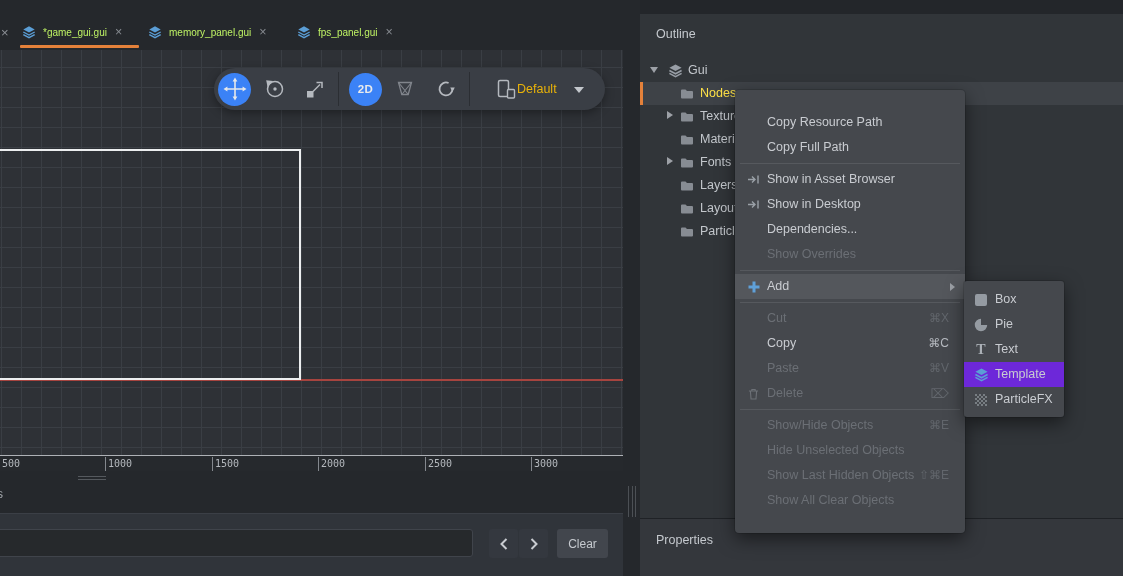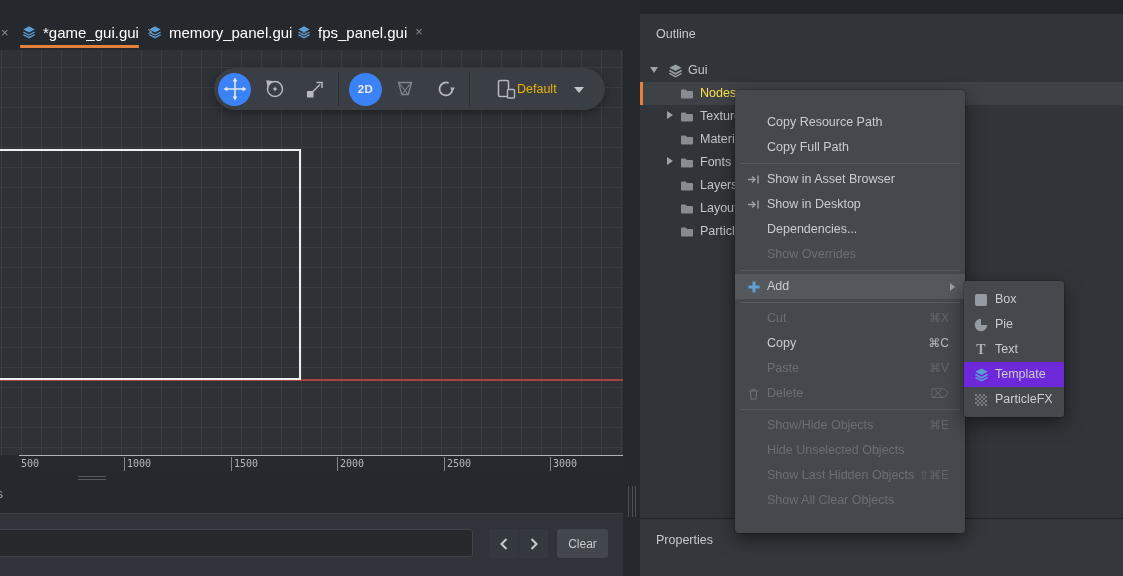--- a/index.html
+++ b/index.html
@@ -3,21 +3,21 @@
 <meta charset="utf-8">
 <style>
   html,body{margin:0;padding:0;background:#1e2125;}
   #app{position:relative;width:1123px;height:576px;background:#25282c;overflow:hidden;
        font-family:"Liberation Sans",sans-serif;color:#c6c9ce;-webkit-font-smoothing:antialiased;}
 
   
   .tabbar{position:absolute;left:0;top:0;width:623px;height:50px;background:#25282c;}
   .stray-close{position:absolute;left:1px;top:25px;font-size:13px;color:#8d9197;cursor:default;}
   .tab{position:absolute;top:19px;height:26px;display:flex;align-items:center;gap:7px;}
-  .tab-label{font-size:15px;color:#ffffff;white-space:nowrap;}
+  .tab-label{font-size:10px;color:#bef264;white-space:nowrap;}
   .tab-close{font-size:12.5px;color:#878b91;padding-left:1px;}
   .tab-underline{position:absolute;left:20px;top:45px;width:119px;height:3px;border-radius:1px;}
 
   
   .canvas{position:absolute;left:0;top:50px;width:623px;height:405px;background:#2e3136;
     background-image:linear-gradient(to right,#3a3e44 1px,transparent 1px),
                      linear-gradient(to bottom,#3a3e44 1px,transparent 1px);
     background-size:20px 20px;background-position:1px 17px;}
   .axis-red{position:absolute;left:0;top:329px;width:623px;height:2px;background:#a6443f;}
   .gui-rect{position:absolute;left:-6px;top:99px;width:307px;height:231px;border:2px solid #eceeef;box-sizing:border-box;}
@@ -28,21 +28,21 @@
   .tool-circle{position:absolute;width:33px;height:33px;border-radius:50%;background:#3b82f6;top:4.5px;
                display:flex;align-items:center;justify-content:center;}
   .tool-btn{position:absolute;top:10px;width:22px;height:22px;display:flex;align-items:center;justify-content:center;cursor:pointer;}
   .pill-divider{position:absolute;top:4px;width:1px;height:34px;background:#2b2e33;}
   .mode-2d{font-weight:bold;font-size:11.5px;letter-spacing:.5px;color:#e8eaec;}
   .device-label{position:absolute;left:303px;top:0;height:42px;line-height:42px;font-size:12.5px;color:#eab308;}
   .dd-caret{position:absolute;left:360px;top:19px;width:0;height:0;border-left:5px solid transparent;
             border-right:5px solid transparent;border-top:6px solid #c3c7cc;}
 
   
-  .ruler{position:absolute;left:0;top:455px;width:623px;height:15px;background:#26292d;border-top:1px solid #aeb1b6;box-sizing:content-box;margin-left:19px;}
+  .ruler{position:absolute;left:0;top:455px;width:623px;height:15px;background:#26292d;border-top:1px solid #aeb1b6;box-sizing:content-box;}
   .ruler .tick{position:absolute;top:1px;width:1px;height:14px;background:#84888e;}
   .ruler .tick-label{position:absolute;top:2px;font-family:"DejaVu Sans Mono",monospace;font-size:10px;color:#b4b8bd;}
 
   
   .under-strip{position:absolute;left:0;top:471px;width:623px;height:42px;background:#25282c;}
   .grip-h span{position:absolute;left:78px;width:28px;height:1px;background:#55595e;}
   .partial-text{position:absolute;left:-3px;top:16px;font-size:12px;color:#a4a8ad;}
 
   
   .bottombar{position:absolute;left:0;top:513px;width:623px;height:63px;background:#30343a;border-top:1px solid #3b3f46;box-sizing:border-box;}

